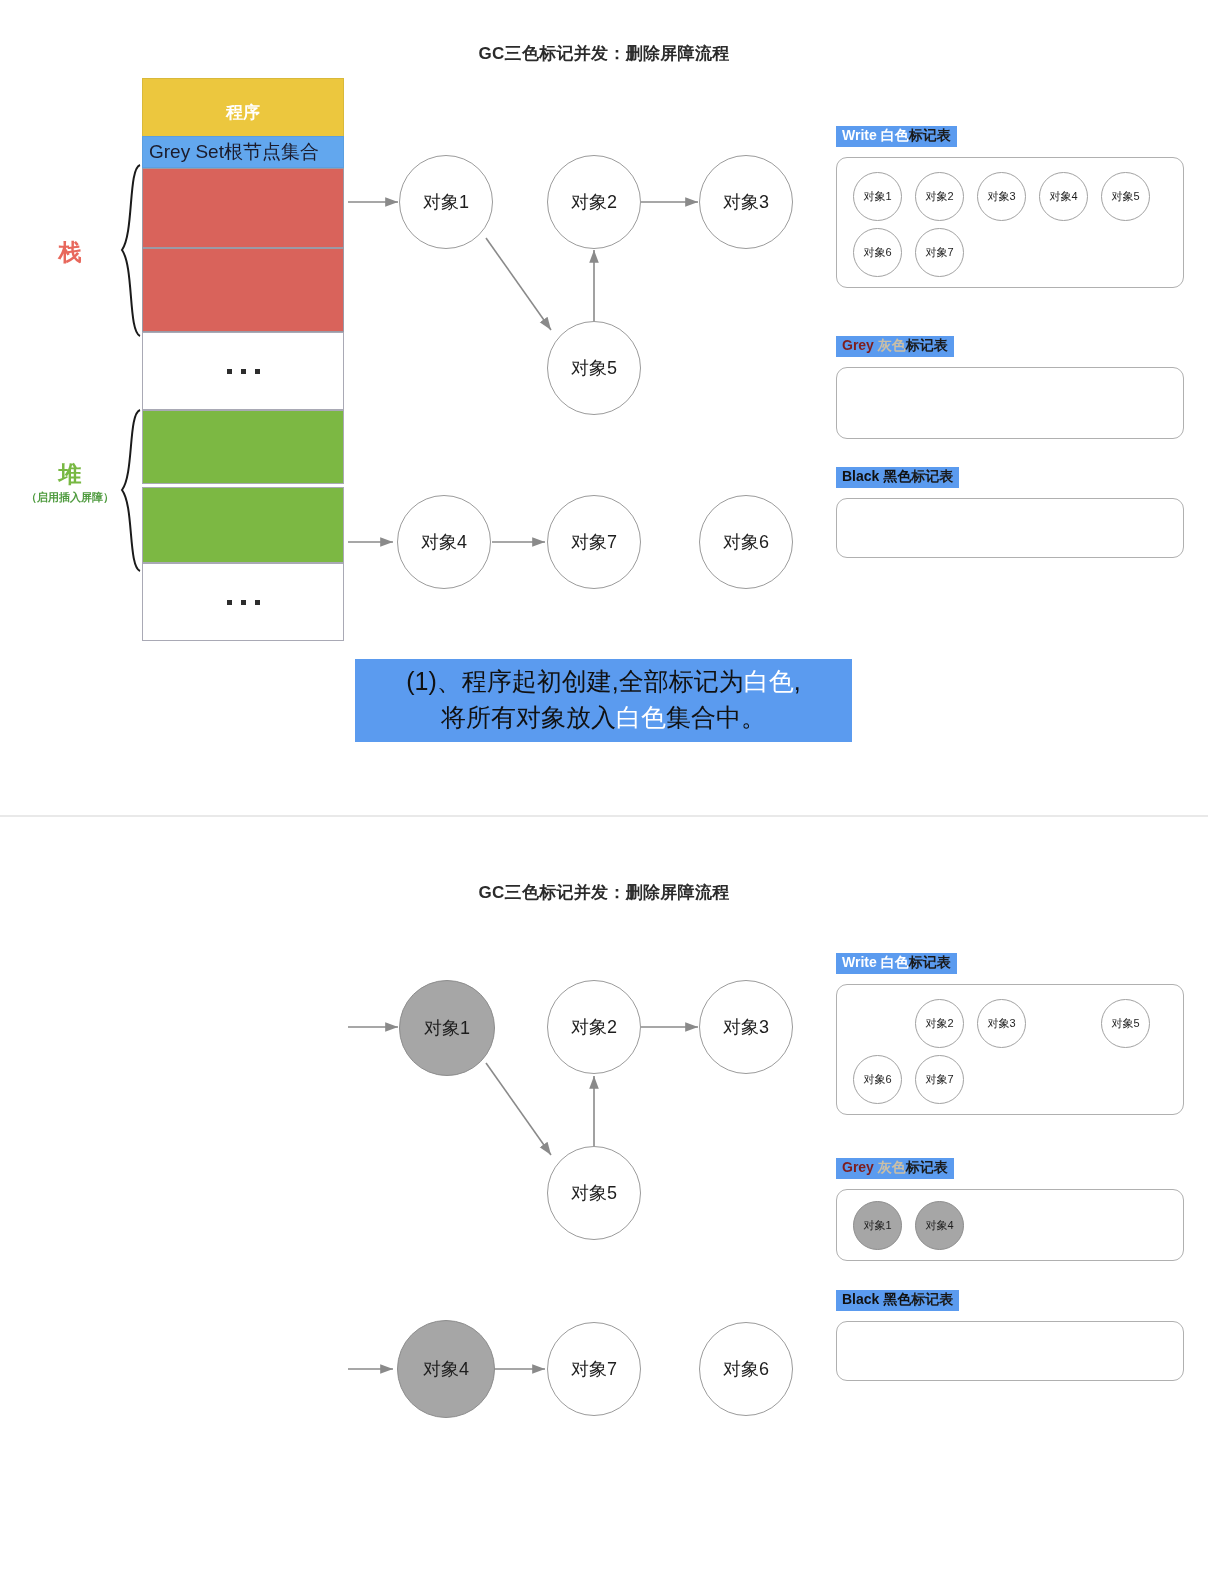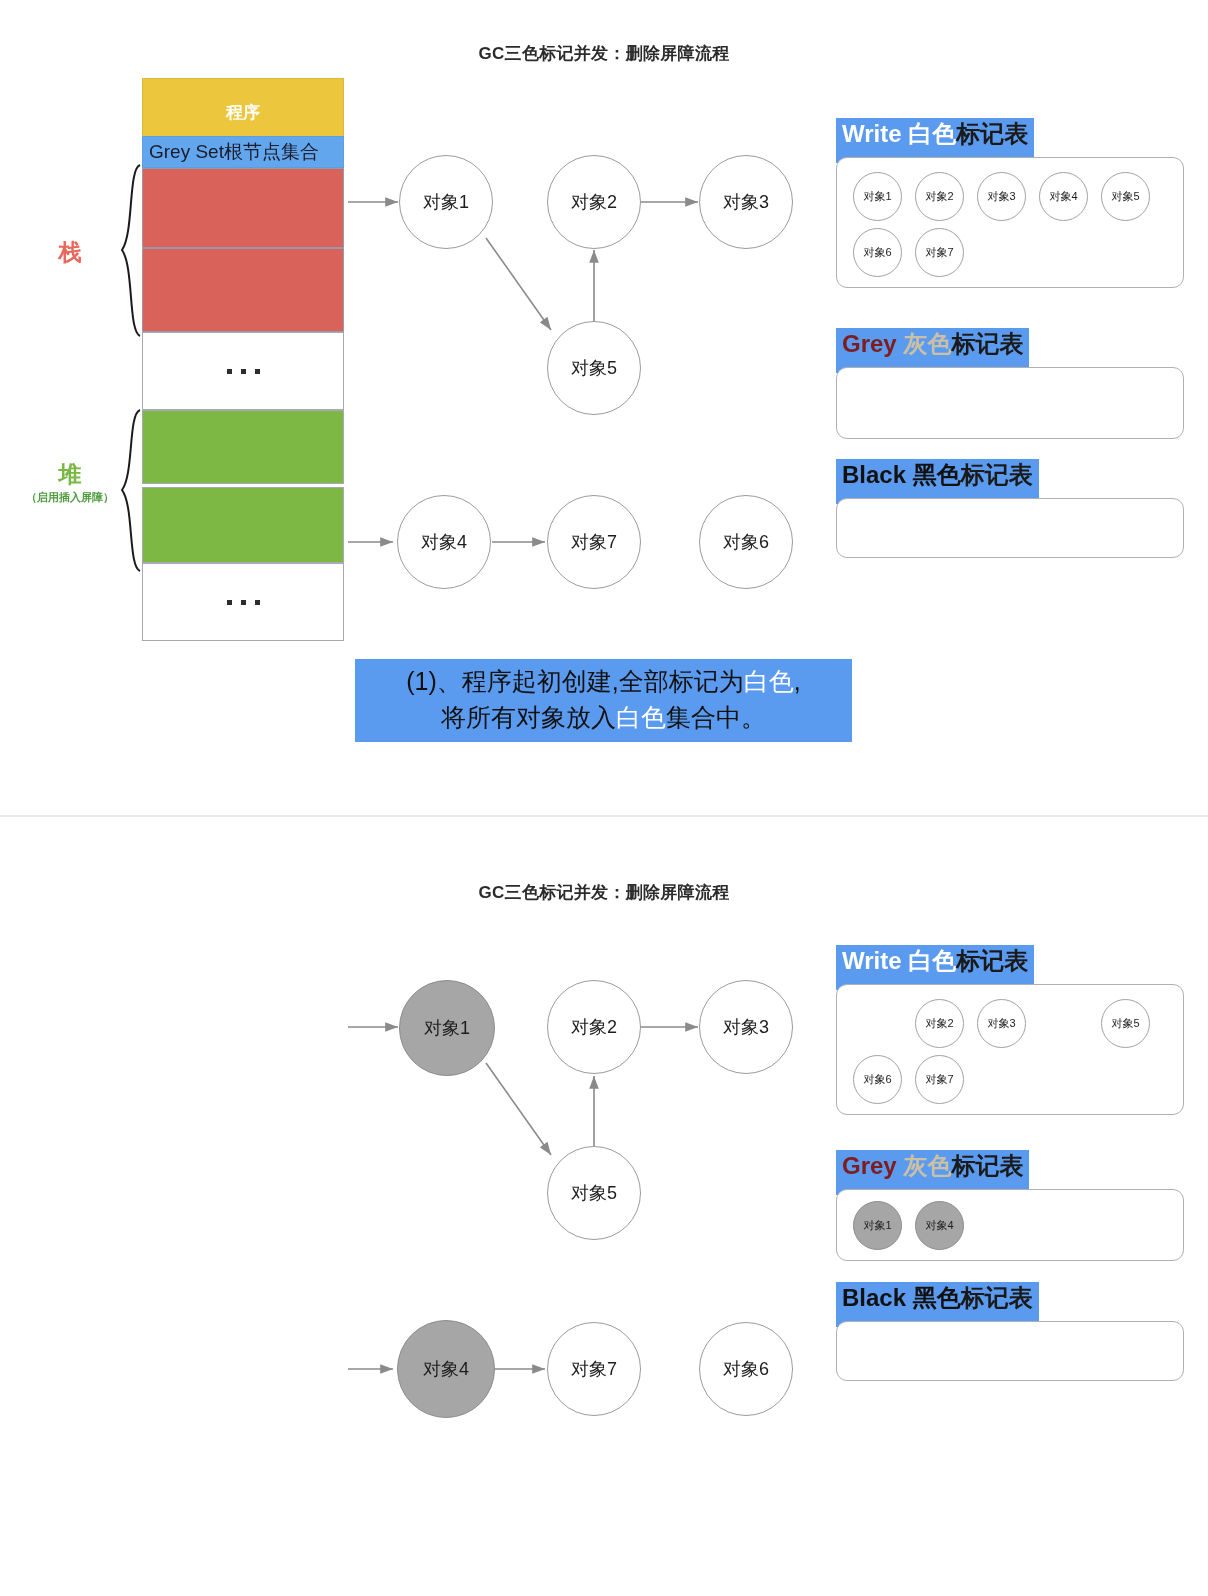--- a/index.html
+++ b/index.html
@@ -70,23 +70,23 @@
     display: flex; align-items: center; justify-content: center;
     font-size: 18px; color: #1d1d1d;
   }
   .node.grey { background: #a6a6a6; border-color: #8d8d8d; }
 
   .edges { position: absolute; left: 0; top: 0; pointer-events: none; }
 
   
   .mark-table { position: absolute; width: 348px; }
   .mark-header {
-    position: absolute; top: 0; left: 0;
-    background: #5b9bef; padding: 1px 6px 14px 6px;
-    font-size: 24px; font-weight: bold; white-space: nowrap;
+    position: absolute; top: 8px; left: 0;
+    background: #5b9bef; padding: 1px 6px 2px 6px;
+    font-size: 14px; font-weight: bold; white-space: nowrap;
     line-height: 1.25;
   }
   .mark-header .en-white { color: #ffffff; }
   .mark-header .cn-white { color: #ffffff; }
   .mark-header .en-grey  { color: #7f1d1d; }
   .mark-header .cn-grey  { color: #cbbfa6; }
   .mark-header .en-black { color: #111111; text-align: right; }
   .mark-header .cn-black { color: #111111; }
   .mark-header .tail     { color: #1a1a1a; }
   .mark-body {

